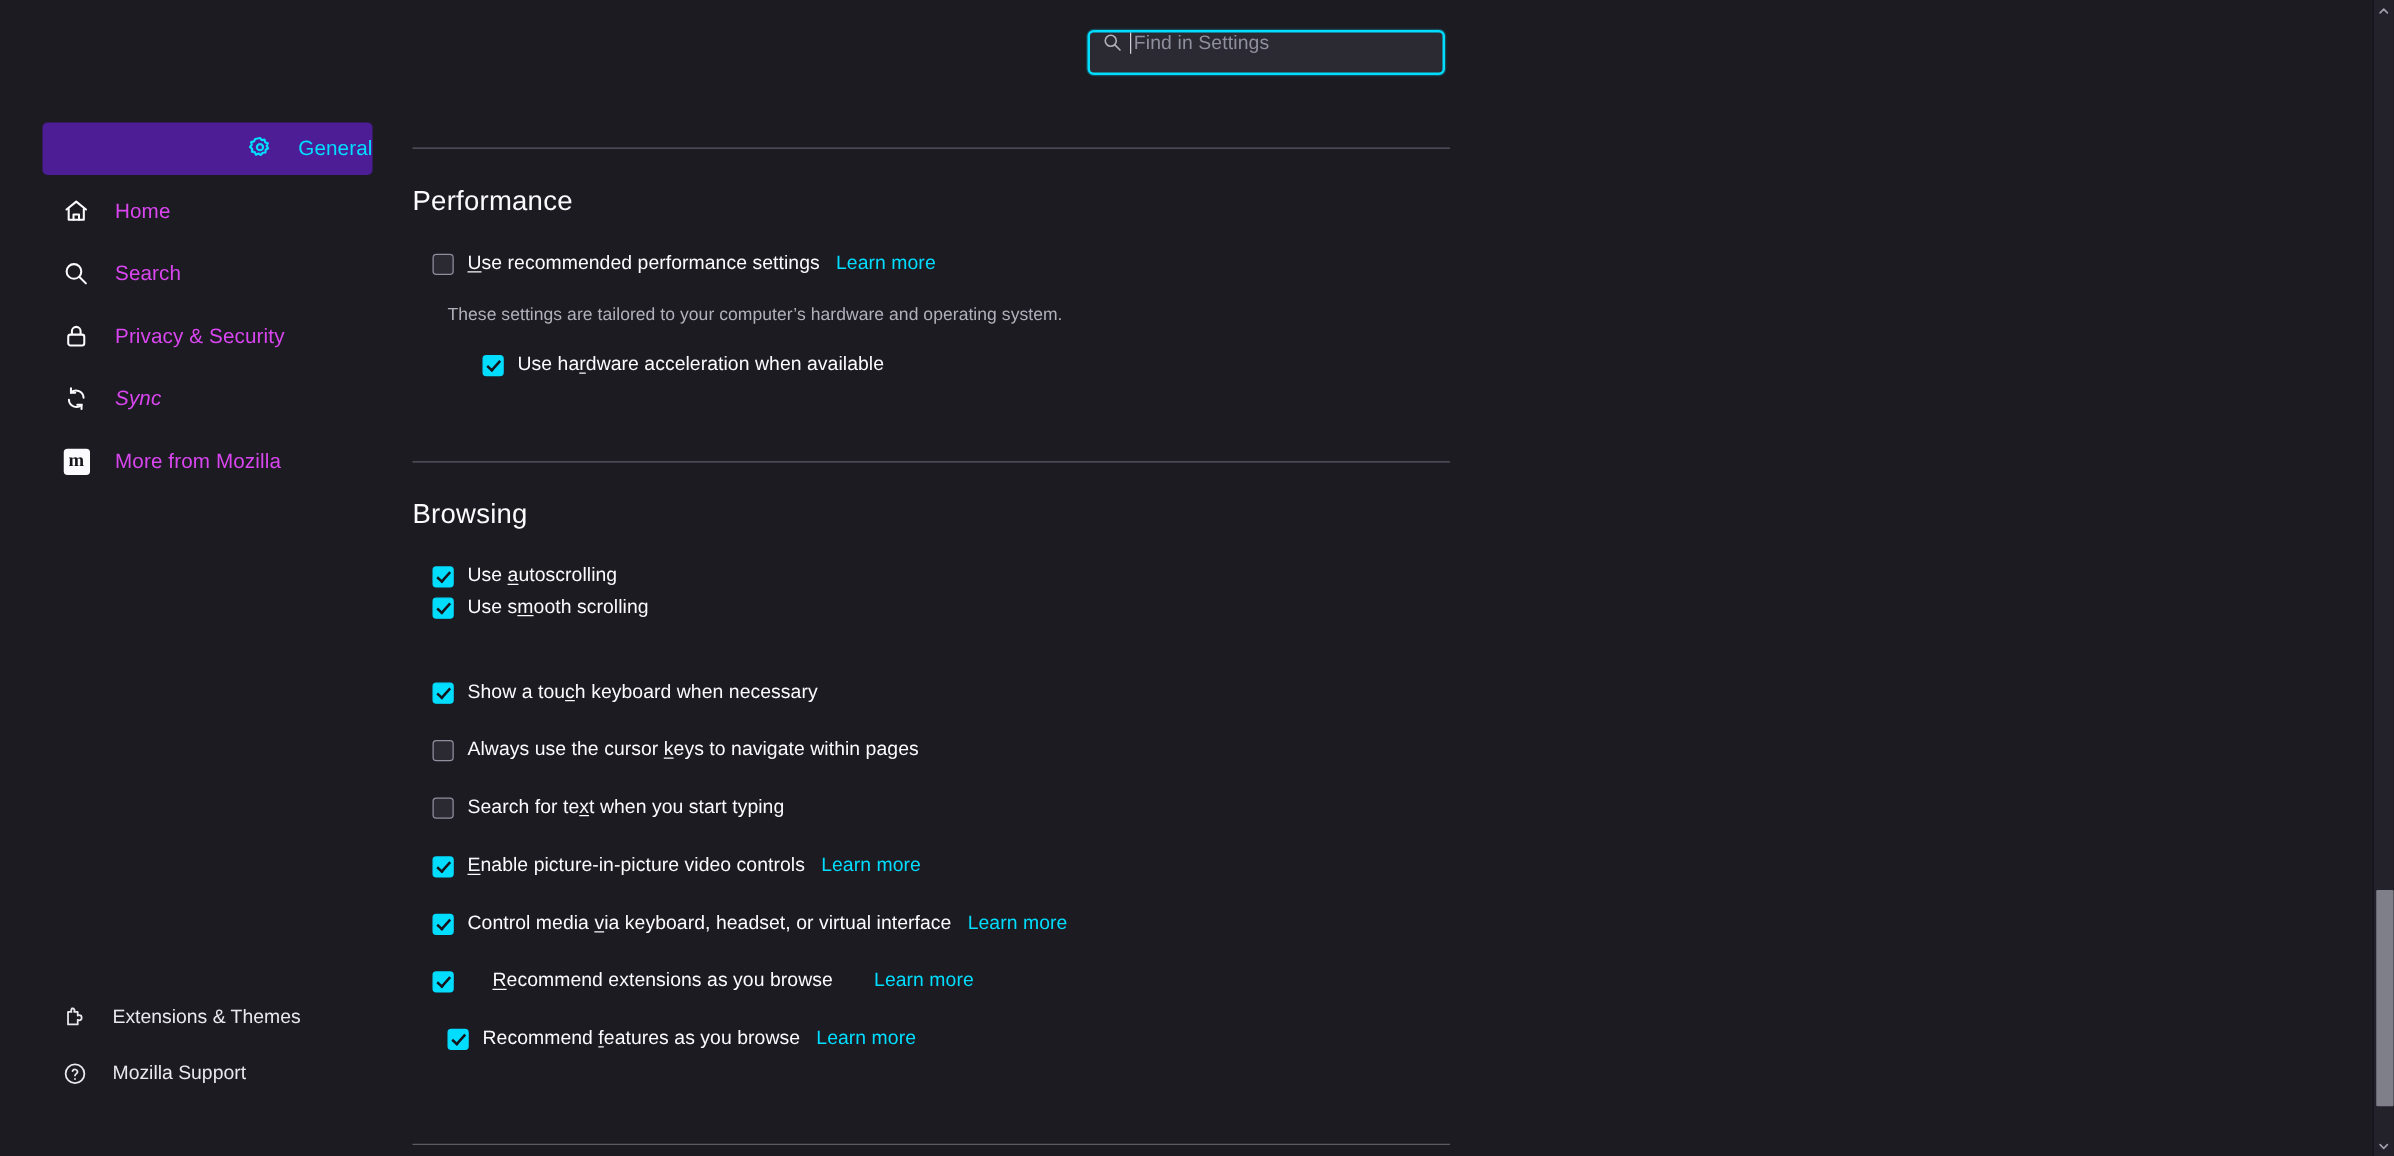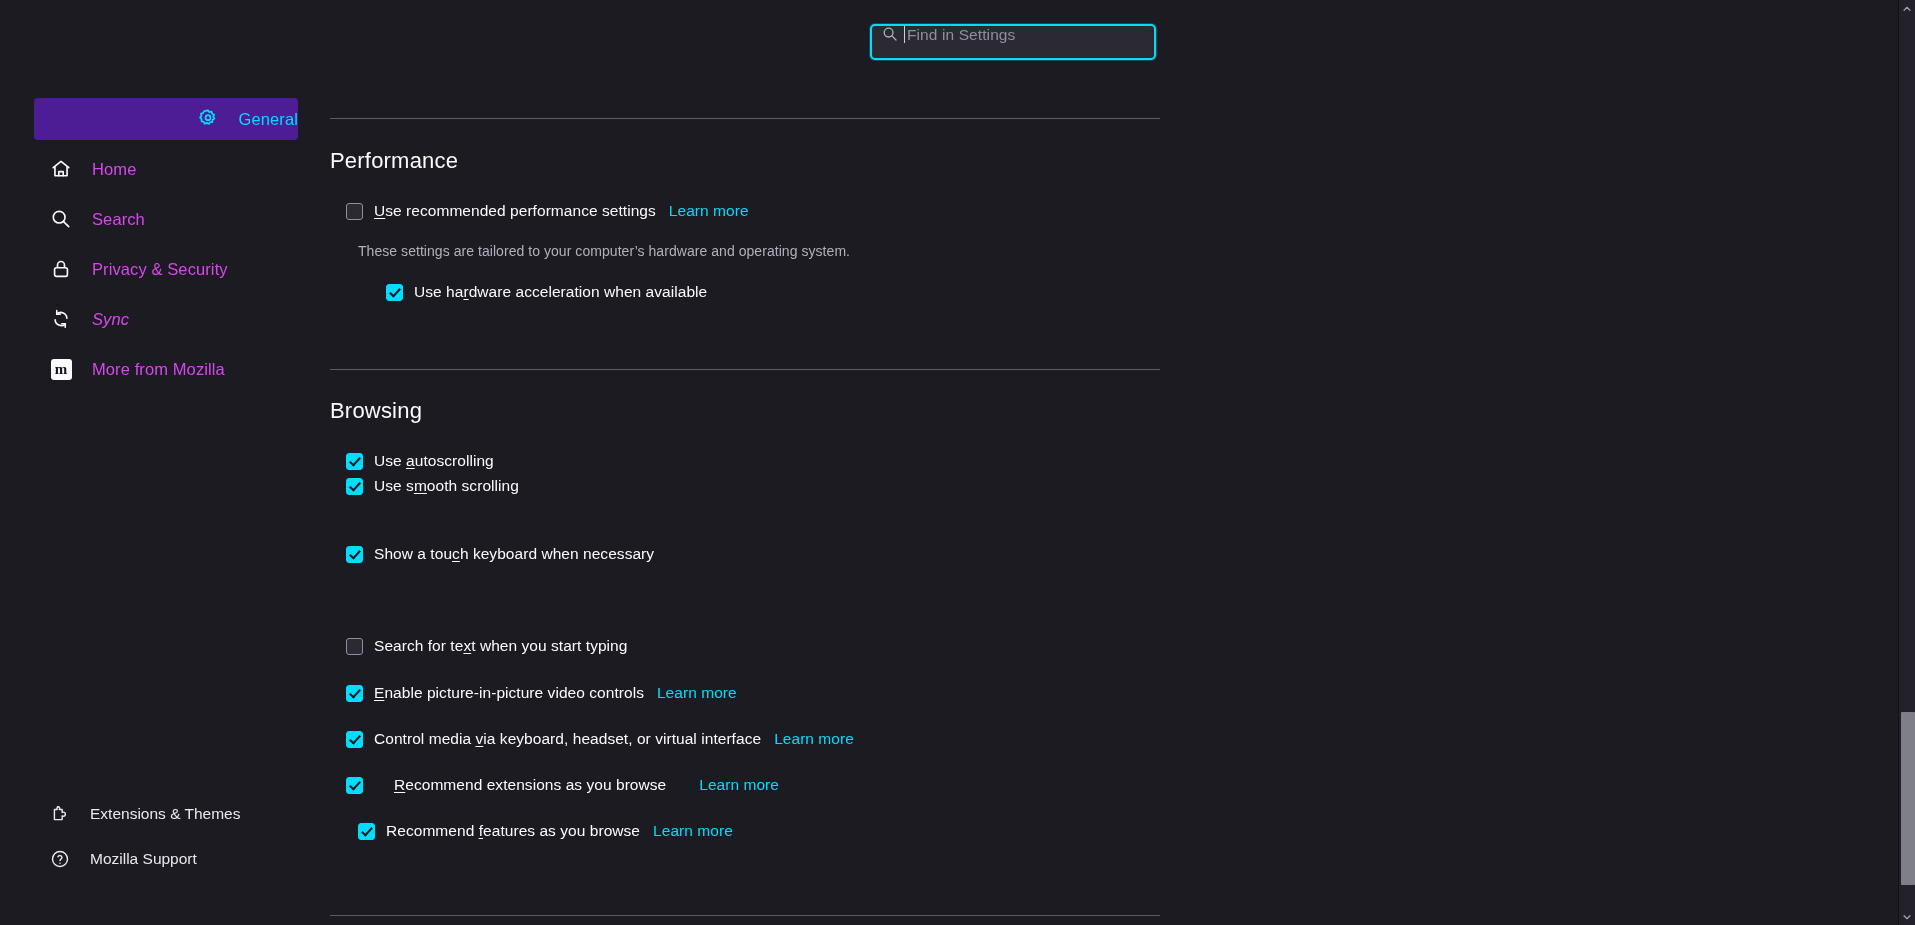--- a/index.html
+++ b/index.html
@@ -383,20 +383,24 @@
   <div class="check-row" style="top:475px;">
     <span class="cbox on"></span>
     <span class="clabel">Use s<u>m</u>ooth scrolling</span>
   </div>
 
   <div class="check-row" style="top:543px;">
     <span class="cbox on"></span>
     <span class="clabel">Show a tou<u>c</u>h keyboard when necessary</span>
   </div>
 
+  <div class="check-row" style="top:589px;">
+    <span class="cbox off"></span>
+    <span class="clabel">Always use the cursor <u>k</u>eys to navigate within pages</span>
+  </div>
 
   <div class="check-row" style="top:635px;">
     <span class="cbox off"></span>
     <span class="clabel">Search for te<u>x</u>t when you start typing</span>
   </div>
 
   <div class="check-row" style="top:682px;">
     <span class="cbox on"></span>
     <span class="clabel"><u>E</u>nable picture-in-picture video controls</span>
     <span class="learn">Learn more</span>

